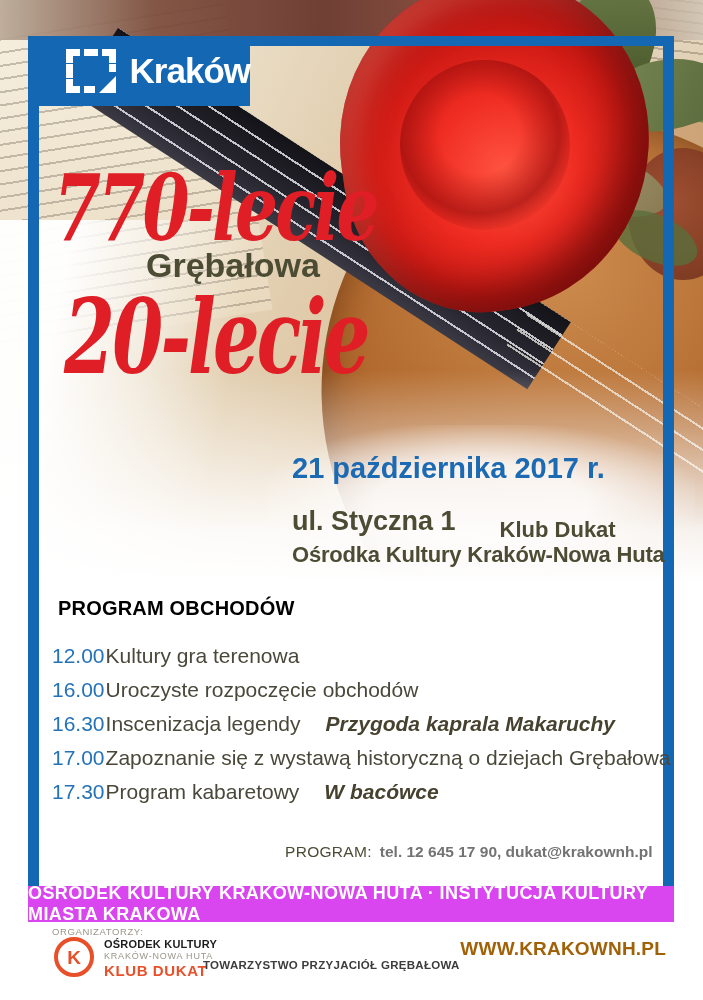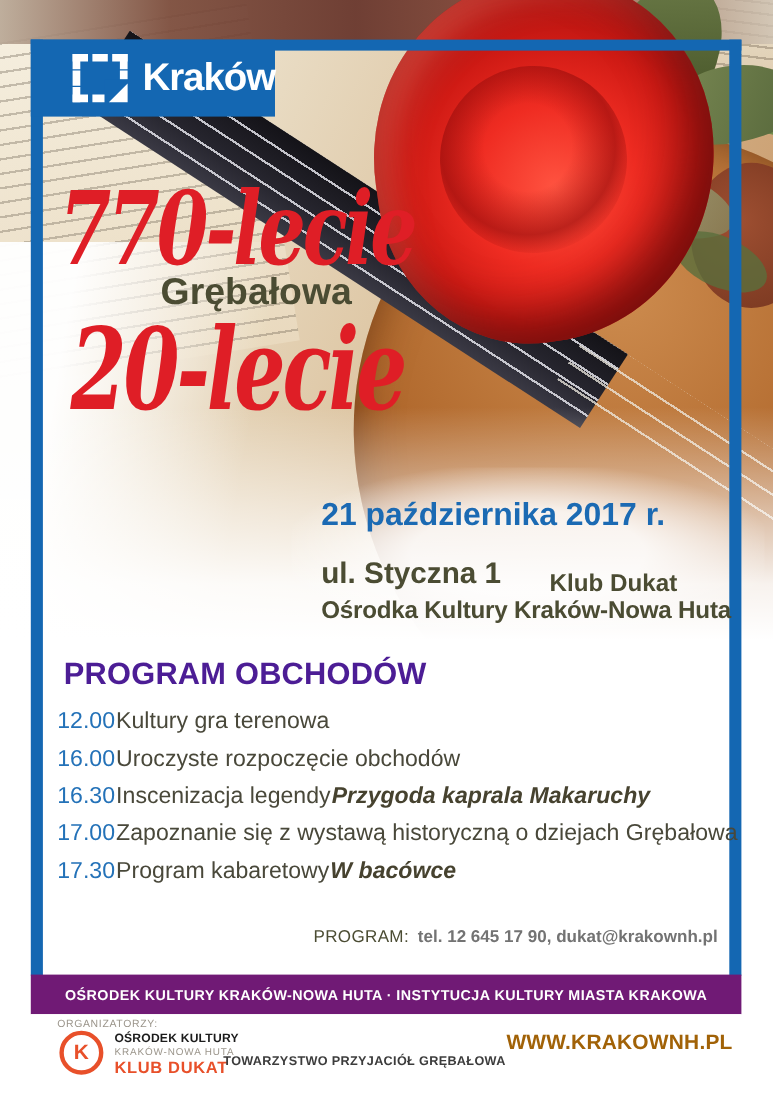--- a/index.html
+++ b/index.html
@@ -76,34 +76,34 @@
 
   
   .dateblock { position:absolute; left:292px; top:452px; width:366px; }
   .dl1 { font-size:29px; font-weight:bold; color:#1b6ab3; white-space:nowrap; }
   .dl2 { display:flex; justify-content:flex-start; align-items:flex-start; margin-top:21px;gap:44px; }
   .dl2 .addr { font-size:27px; font-weight:bold; color:#4b4c33; }
   .dl2 .venue { font-size:22px; font-weight:bold; color:#4b4c33; transform:translateY(11px); }
   .dl3 { font-size:22px; font-weight:bold; color:#4b4c33; margin-top:5px; white-space:nowrap; letter-spacing:-0.2px; }
 
   
-  .ptitle { position:absolute; left:58px; top:597px; font-size:28px; font-weight:bold; color:#4c1d95; letter-spacing:.2px; }
+  .ptitle { position:absolute; left:58px; top:597px; font-size:20px; font-weight:bold; color:#000000; letter-spacing:.2px; }
   .plist { position:absolute; left:52px; top:639px; width:616px; }
   .prow { font-size:21px; line-height:34px; color:#49483a; white-space:nowrap; }
   .prow .time { color:#2472b8; margin-right:1px; }
-  .prow .hl { font-weight:bold; font-style:italic; margin-left:1px; color:#46422f; }
+  .prow .hl { font-weight:bold; font-style:italic; margin-left:25px; color:#46422f; }
 
   
   .contact { position:absolute; left:285px; top:843px; font-size:15.5px; white-space:nowrap; }
   .contact .clabel { color:#4b4c33; letter-spacing:.3px; }
   .contact .cinfo { color:#737373; margin-left:8px;font-weight:bold; }
 
   
-  .bar { position:absolute; left:28px; top:886px; width:646px; height:36px; background:#701a75; color:#ffffff;
-    display:flex; align-items:center; justify-content:center; font-size:13px; font-weight:bold; letter-spacing:.4px; }
+  .bar { position:absolute; left:28px; top:886px; width:646px; height:36px; background:#d946ef; color:#ffffff;
+    display:flex; align-items:center; justify-content:center; font-size:18px; font-weight:bold; letter-spacing:.4px; }
   .footer { position:absolute; left:28px; top:922px; width:646px; height:78px; background:#ffffff; }
   .org-label { position:absolute; left:24px; top:4px; font-size:9.5px; color:#9a948a; letter-spacing:.6px; }
   .club-logo { position:absolute; left:26px; top:15px; width:40px; height:40px; border:4px solid #e8502a;
     border-radius:50%; box-sizing:border-box; display:flex; align-items:center; justify-content:center; background:#fff; }
   .club-k { color:#e8502a; font-weight:bold; font-size:19px; line-height:1; }
   .club-text { position:absolute; left:76px; top:16px; }
   .club-org { font-size:11px; font-weight:bold; color:#1c1c1c; letter-spacing:.2px; }
   .club-district { font-size:9px; color:#9b958b; letter-spacing:.8px; margin-top:1px; }
   .club-name { font-size:15px; font-weight:bold; color:#e8502a; letter-spacing:.6px; margin-top:1px; }
   .partner { position:absolute; left:175px; top:37px; font-size:11.5px; font-weight:bold; color:#3c3c3c; letter-spacing:.3px; }

